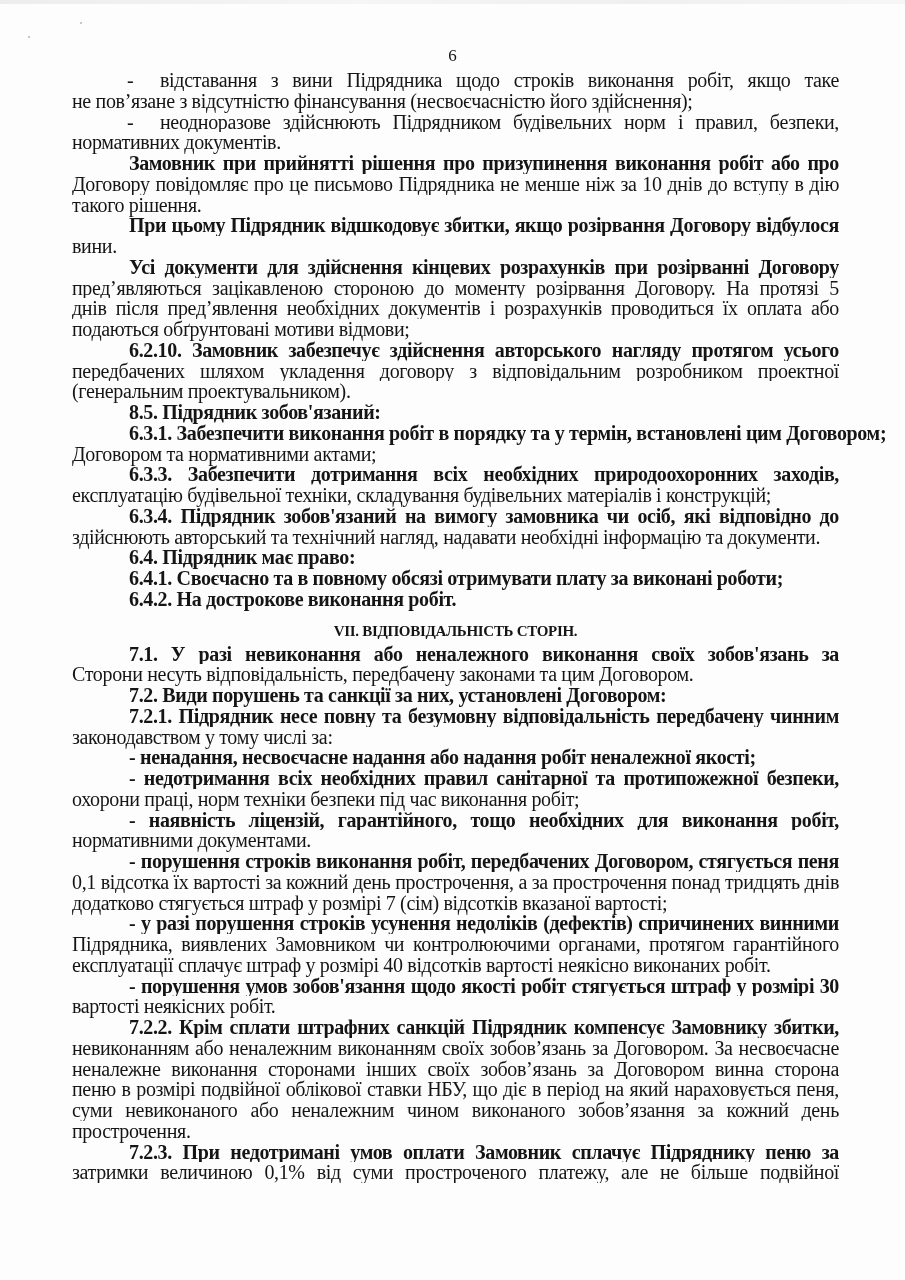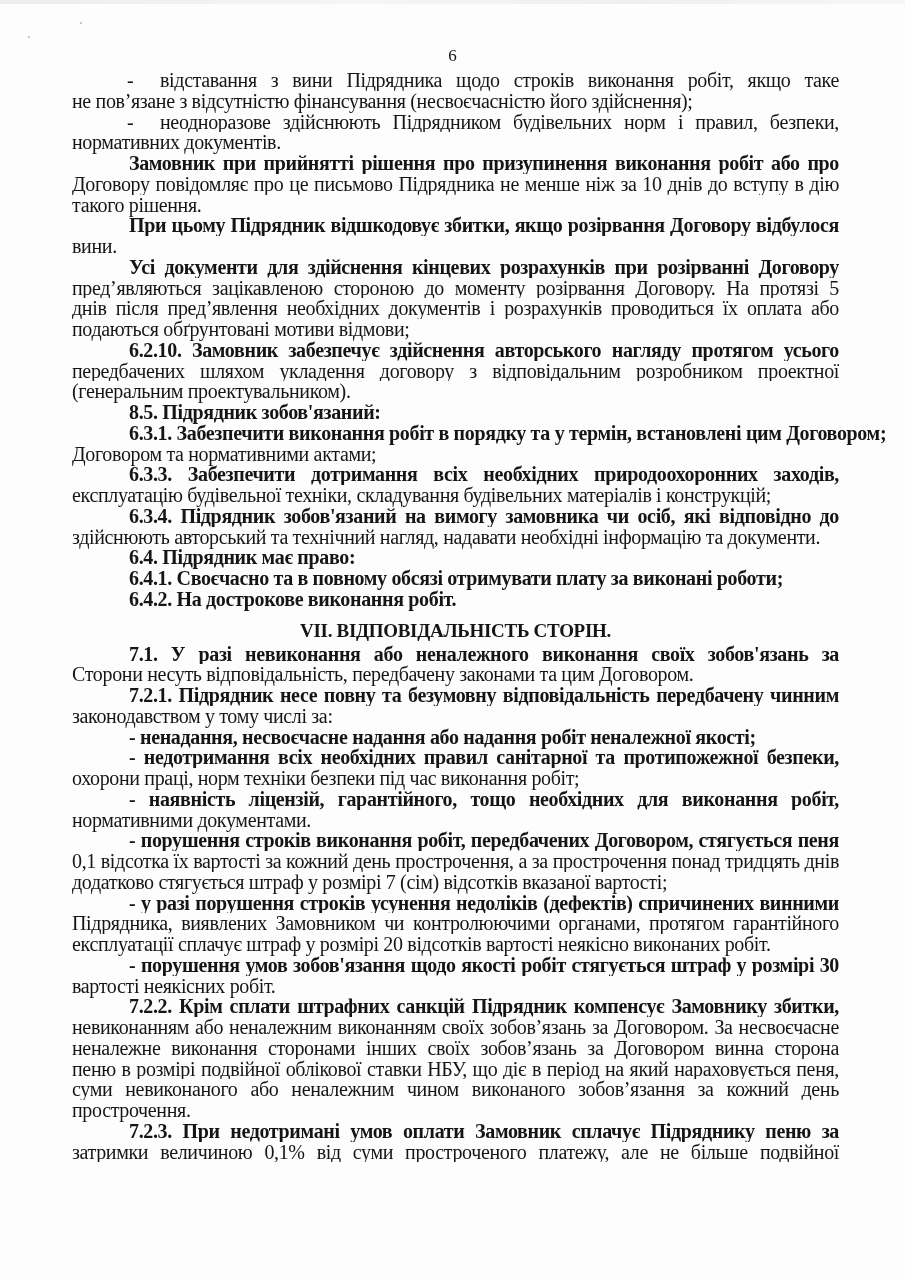--- a/index.html
+++ b/index.html
@@ -27,21 +27,21 @@
       height: 20.75px; line-height: 20.75px; font-size: 20px;
       white-space: nowrap; overflow: visible;
       letter-spacing: -0.35px;
     }
     .line.j { text-align: justify; text-align-last: justify; white-space: normal; overflow: hidden; }
     .line.ind { padding-left: 57px; font-weight: bold; }
     .line.dash { padding-left: 55px; }
     .line.dash .d { display: inline-block; width: 33px; }
     .heading {
       height: 26px; line-height: 26px; margin-top: 8px;
-      text-align: center; font-weight: bold; font-size: 19px; letter-spacing: -0.3px;
+      text-align: center; font-weight: bold; font-size: 15px; letter-spacing: -0.3px;
     }
   </style>
 </head>
 <body>
 
 <div class="page">
   <div class="scan-top"></div>
   <div class="scan-speck" style="left:80px;top:22px;"></div>
   <div class="scan-speck" style="left:28px;top:36px;"></div>
 
@@ -104,20 +104,23 @@
       <div class="line ind">6.4.2. На дострокове виконання робіт.</div>
     </div>
 
     <div class="heading">VII. ВІДПОВІДАЛЬНІСТЬ СТОРІН.</div>
 
     <div>
       <div class="line ind j">7.1. У разі невиконання або неналежного виконання своїх зобов'язань за Договором</div>
       <div class="line">Сторони несуть відповідальність, передбачену законами  та цим Договором.</div>
     </div>
     <div>
+      <div class="line ind">7.2. Види порушень та санкції за них, установлені Договором:</div>
+    </div>
+    <div>
       <div class="line ind j">7.2.1. Підрядник несе повну та безумовну відповідальність передбачену чинним</div>
       <div class="line">законодавством у тому числі за:</div>
     </div>
     <div>
       <div class="line ind">- ненадання, несвоєчасне надання або надання робіт неналежної якості;</div>
     </div>
     <div>
       <div class="line ind j">- недотримання всіх необхідних правил санітарної та протипожежної безпеки, правил</div>
       <div class="line">охорони праці, норм техніки безпеки під час виконання робіт;</div>
     </div>
@@ -126,21 +129,21 @@
       <div class="line">нормативними документами.</div>
     </div>
     <div>
       <div class="line ind j">- порушення строків виконання робіт, передбачених Договором, стягується пеня у розмірі</div>
       <div class="line j">0,1 відсотка їх вартості за кожний день прострочення, а за прострочення понад тридцять днів</div>
       <div class="line">додатково стягується штраф у розмірі 7 (сім) відсотків вказаної вартості;</div>
     </div>
     <div>
       <div class="line ind j">- у разі порушення строків усунення недоліків (дефектів) спричинених винними діями</div>
       <div class="line j">Підрядника, виявлених Замовником чи контролюючими органами, протягом гарантійного строку</div>
-      <div class="line">експлуатації сплачує штраф у розмірі 20 відсотків вартості неякісно виконаних робіт.</div>
+      <div class="line">експлуатації сплачує штраф у розмірі 40 відсотків вартості неякісно виконаних робіт.</div>
     </div>
     <div>
       <div class="line ind j">- порушення умов зобов'язання щодо якості робіт стягується штраф у розмірі 30 відсотків</div>
       <div class="line">вартості неякісних робіт.</div>
     </div>
     <div>
       <div class="line ind j">7.2.2. Крім сплати штрафних санкцій Підрядник компенсує Замовнику збитки, зумовлені</div>
       <div class="line j">невиконанням або неналежним виконанням своїх зобов’язань за Договором. За несвоєчасне або</div>
       <div class="line j">неналежне виконання сторонами інших своїх зобов’язань за Договором винна сторона сплачує</div>
       <div class="line j">пеню в розмірі подвійної облікової ставки НБУ, що діє в період на який нараховується пеня, від</div>

